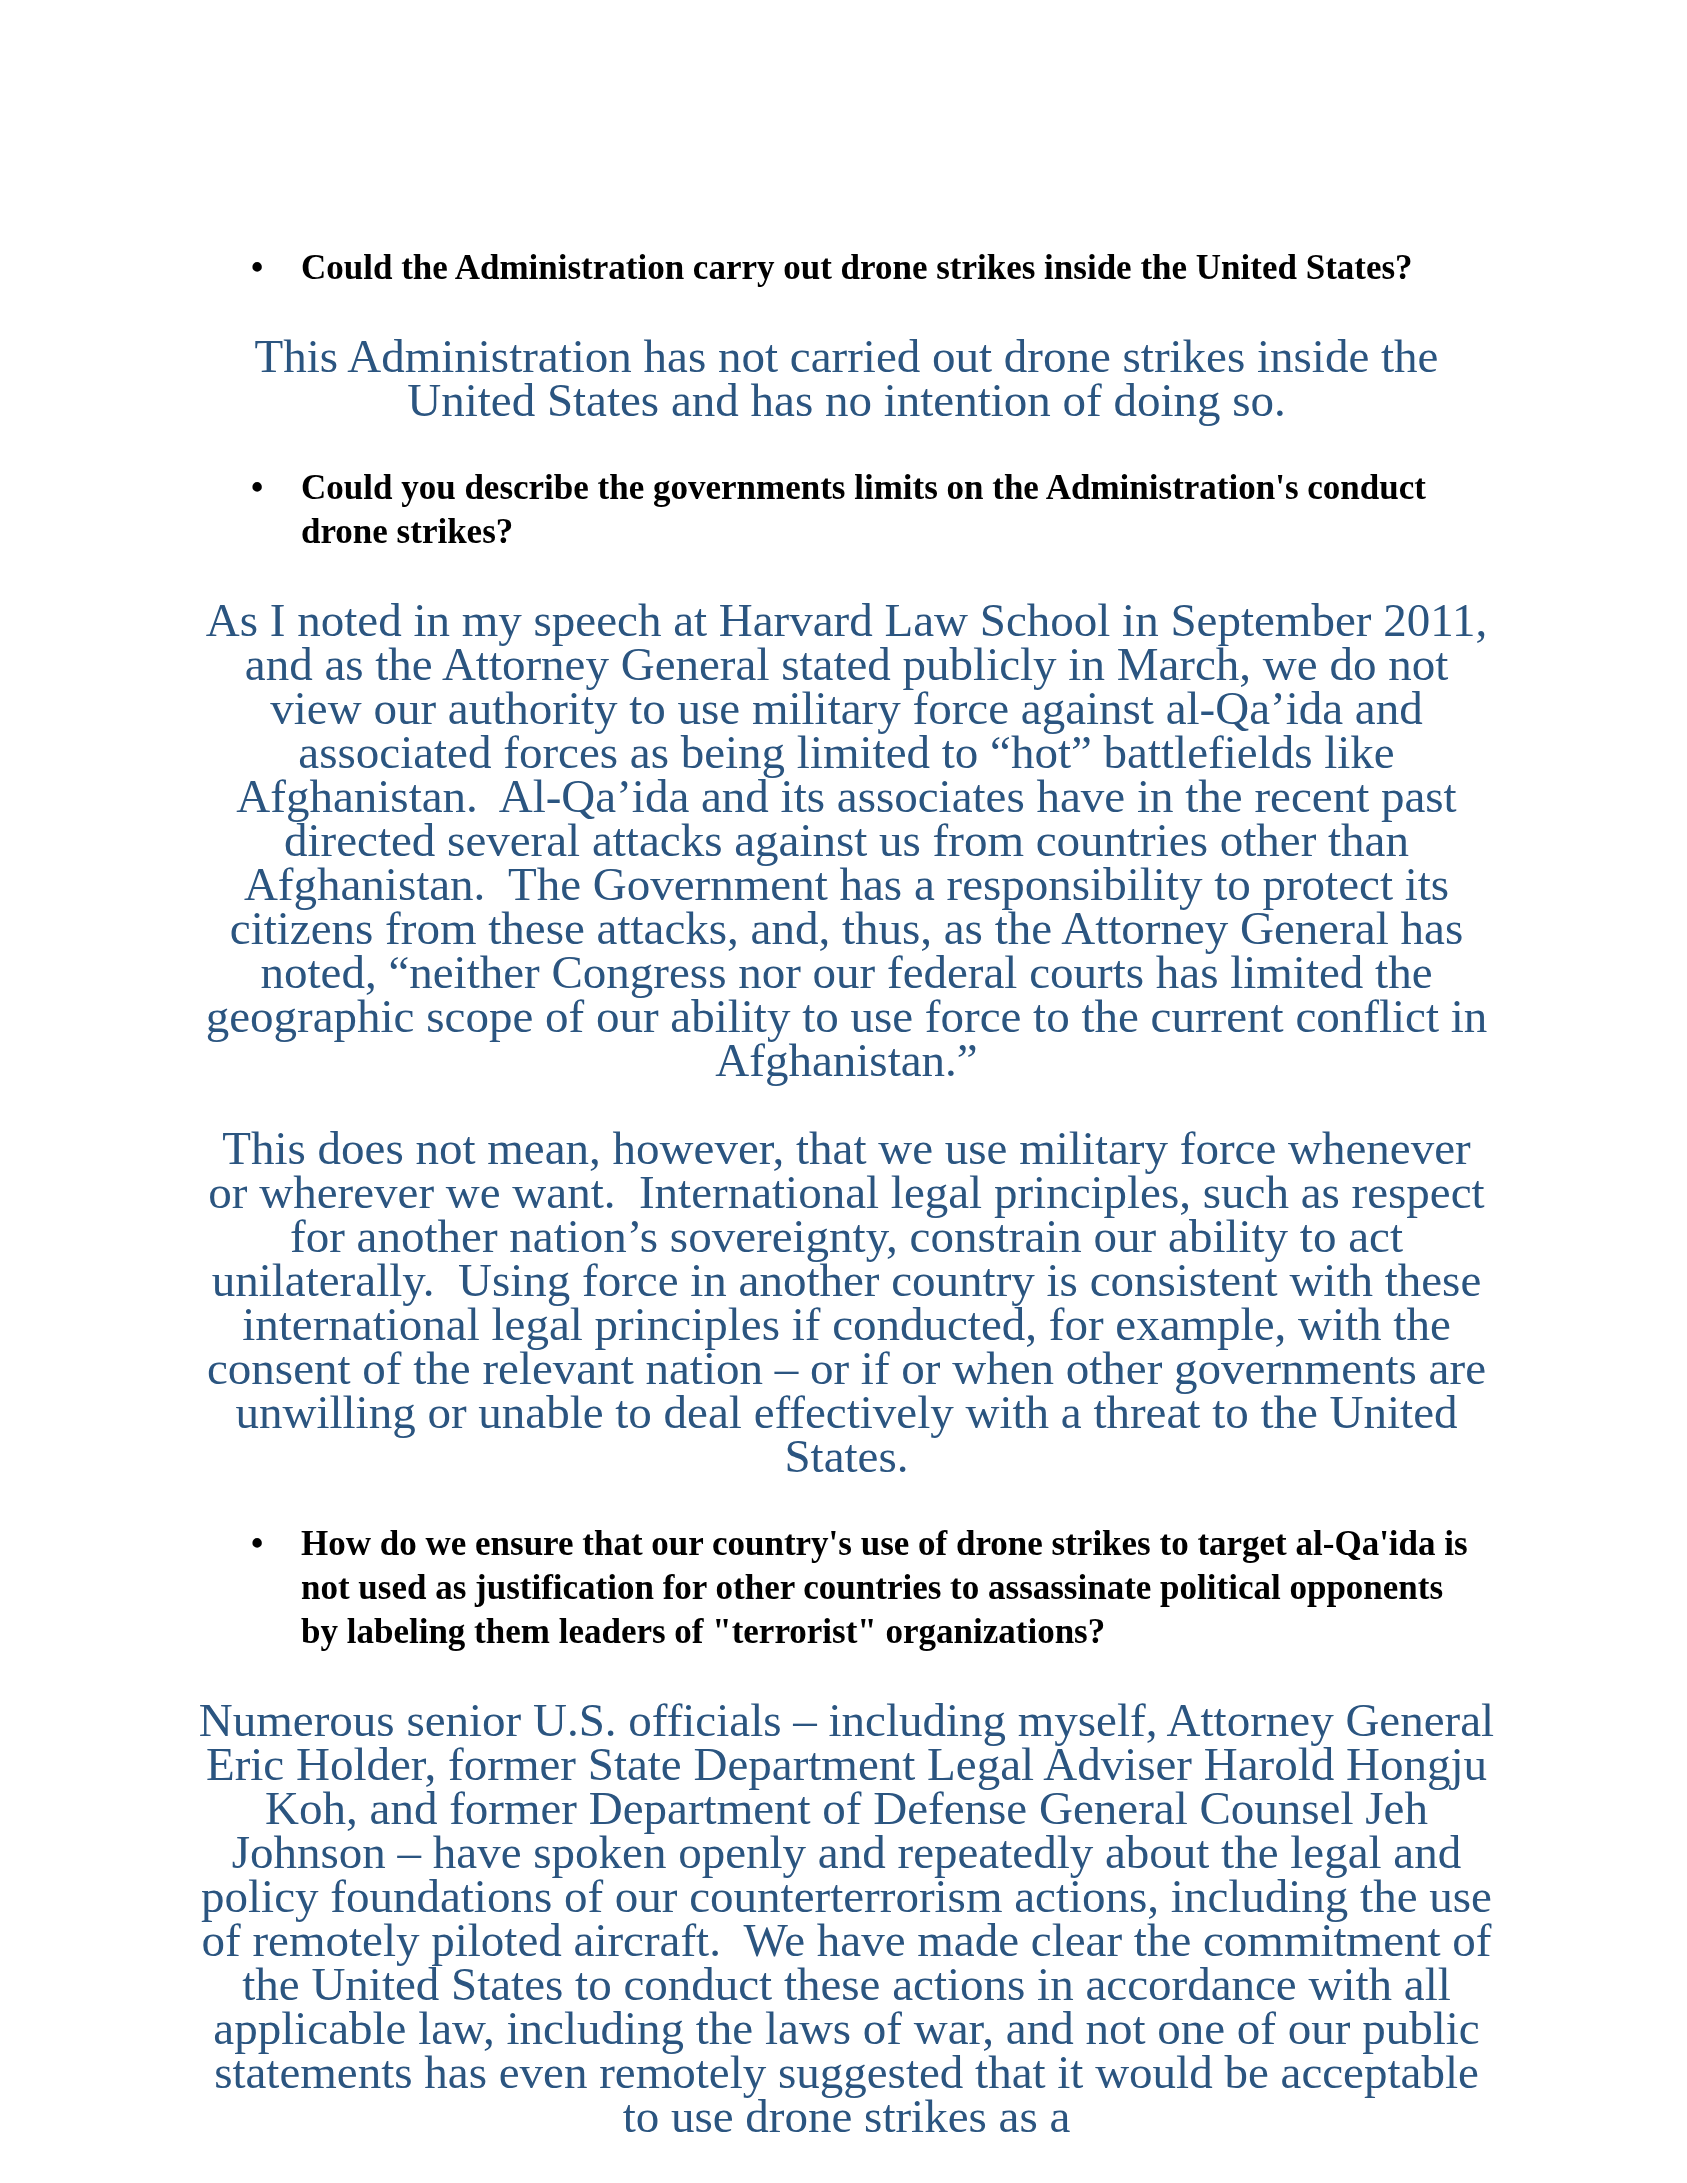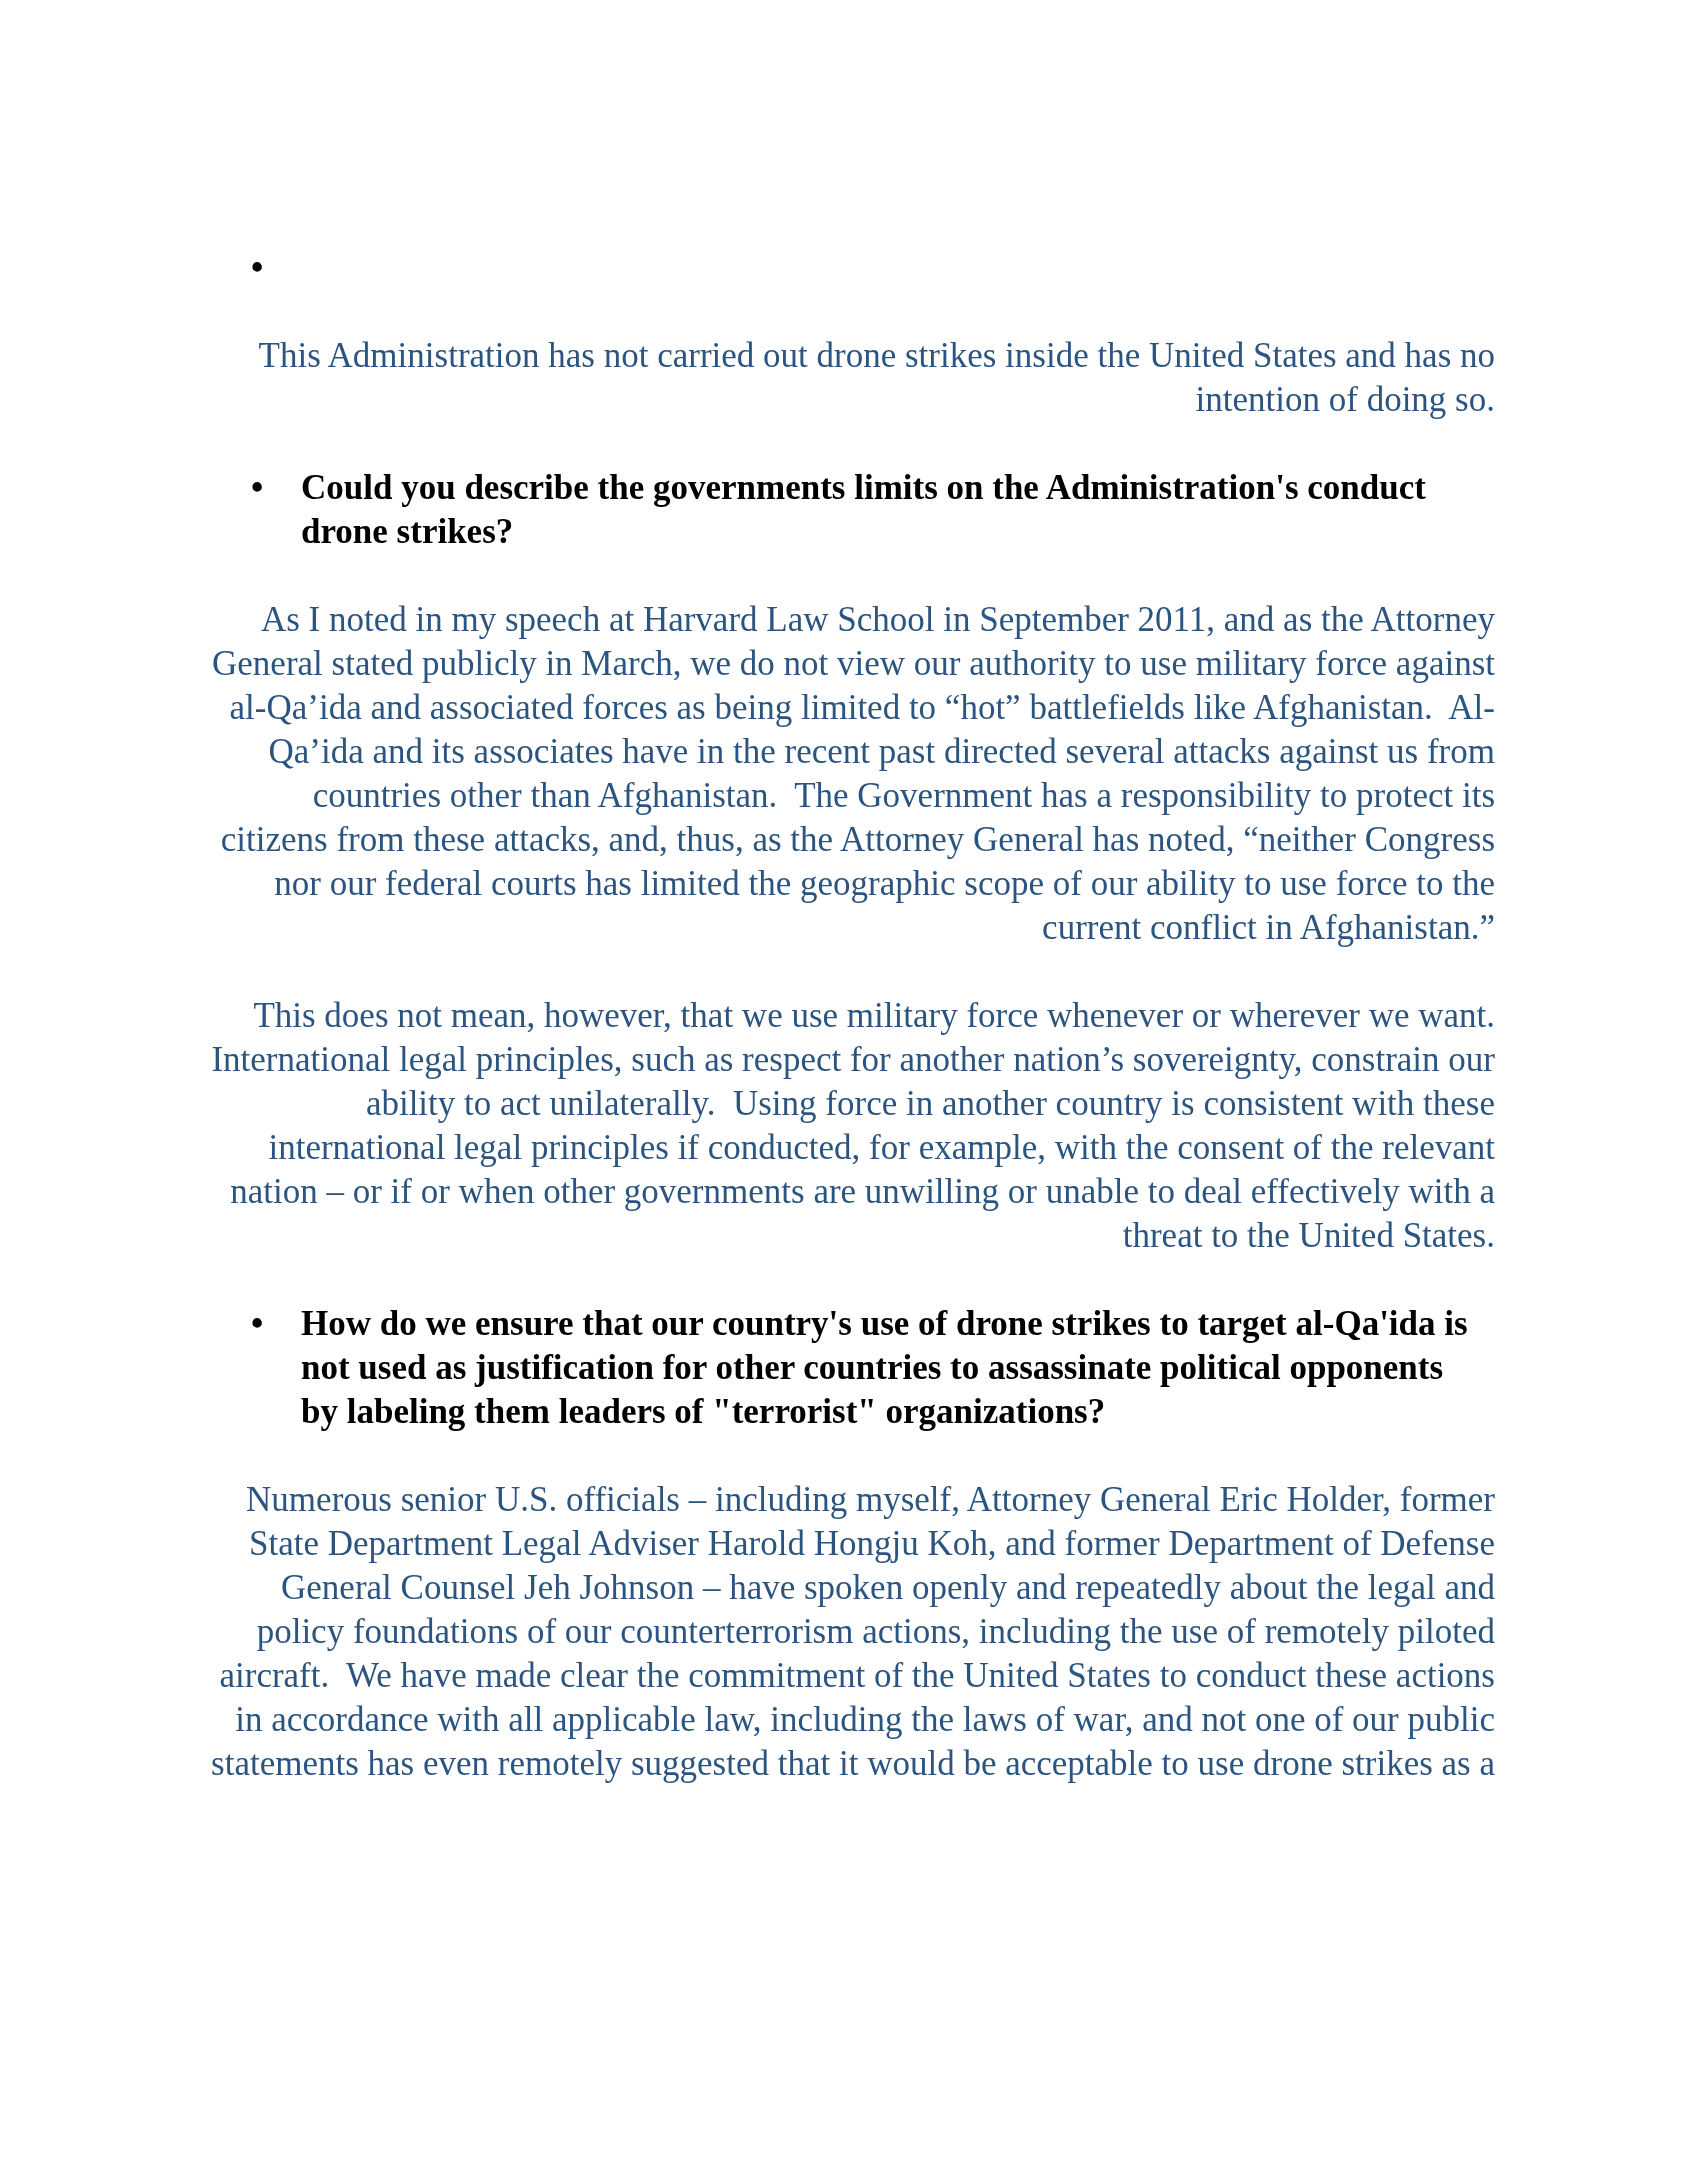--- a/index.html
+++ b/index.html
@@ -15,26 +15,26 @@
     box-sizing: border-box;
     padding: 246px 198px 0 198px;
     font-family: "Liberation Serif", "DejaVu Serif", serif;
     overflow: hidden;
   }
   .content {
     width: 1297px;
   }
   .para {
     color: var(--body-color, #2B5580);
-    font-size: 35px;
+    font-size: 47px;
     line-height: 44px;
     margin: 0 0 44px 0;
     width: 1297px;
     white-space: pre-wrap;
-    text-align: right;
+    text-align: center;
   }
   .bullet-item {
     display: flex;
     align-items: flex-start;
     color: var(--bullet-color, #000000);
     font-weight: bold;
     font-size: 35px;
     line-height: 44px;
     margin: 0 0 44px 0;
     padding-left: 53px;
@@ -51,20 +51,21 @@
     white-space: pre-wrap;
   }
 </style>
 </head>
 <body>
 
 <div class="page" style="--body-color: #2B5580; --bullet-color: #000000; background: rgb(255, 255, 255);">
   <div class="content" id="blocks-container">
   <div class="bullet-item">
     <span class="bullet-marker">•</span>
+    <span class="bullet-text">Could the Administration carry out drone strikes inside the United States?</span>
   </div>
 
   <p class="para">This Administration has not carried out drone strikes inside the United States and has no intention of doing so.</p>
 
   <div class="bullet-item">
     <span class="bullet-marker">•</span>
     <span class="bullet-text">Could you describe the governments limits on the Administration's conduct drone strikes?</span>
   </div>
 
   <p class="para">As I noted in my speech at Harvard Law School in September 2011, and as the Attorney General stated publicly in March, we do not view our authority to use military force against al-Qa’ida and associated forces as being limited to “hot” battlefields like Afghanistan.  Al-Qa’ida and its associates have in the recent past directed several attacks against us from countries other than Afghanistan.  The Government has a responsibility to protect its citizens from these attacks, and, thus, as the Attorney General has noted, “neither Congress nor our federal courts has limited the geographic scope of our ability to use force to the current conflict in Afghanistan.”</p>

